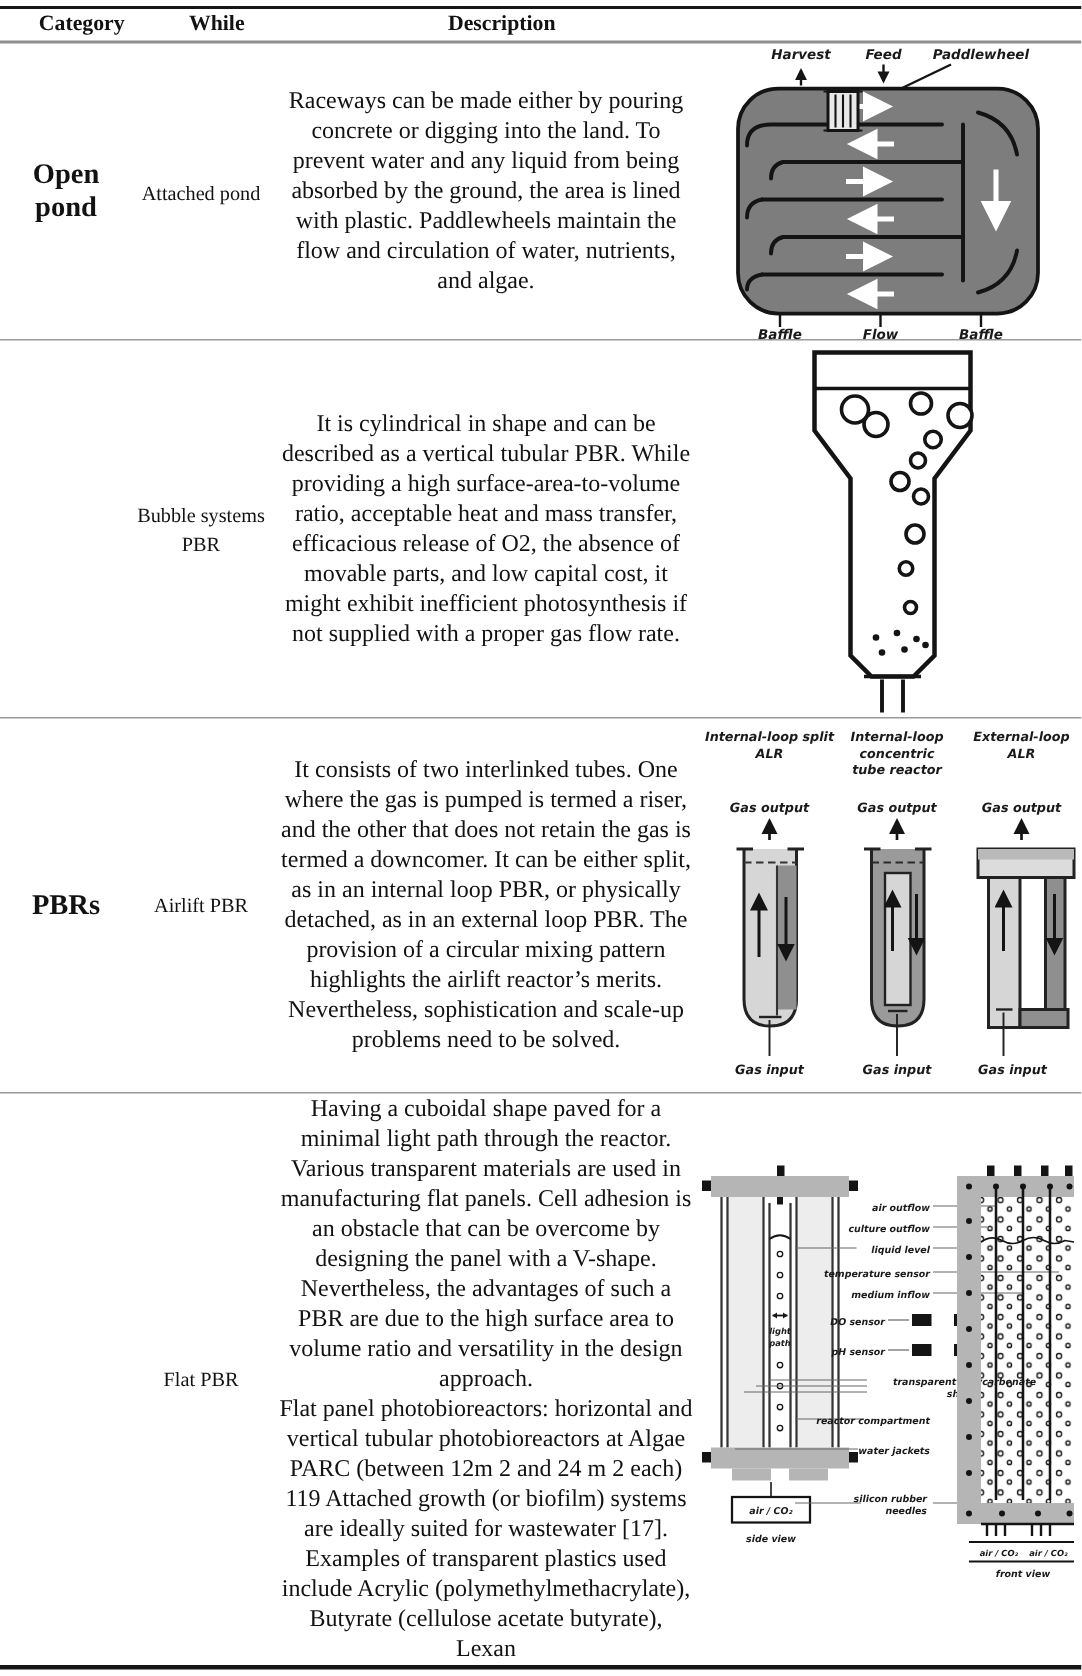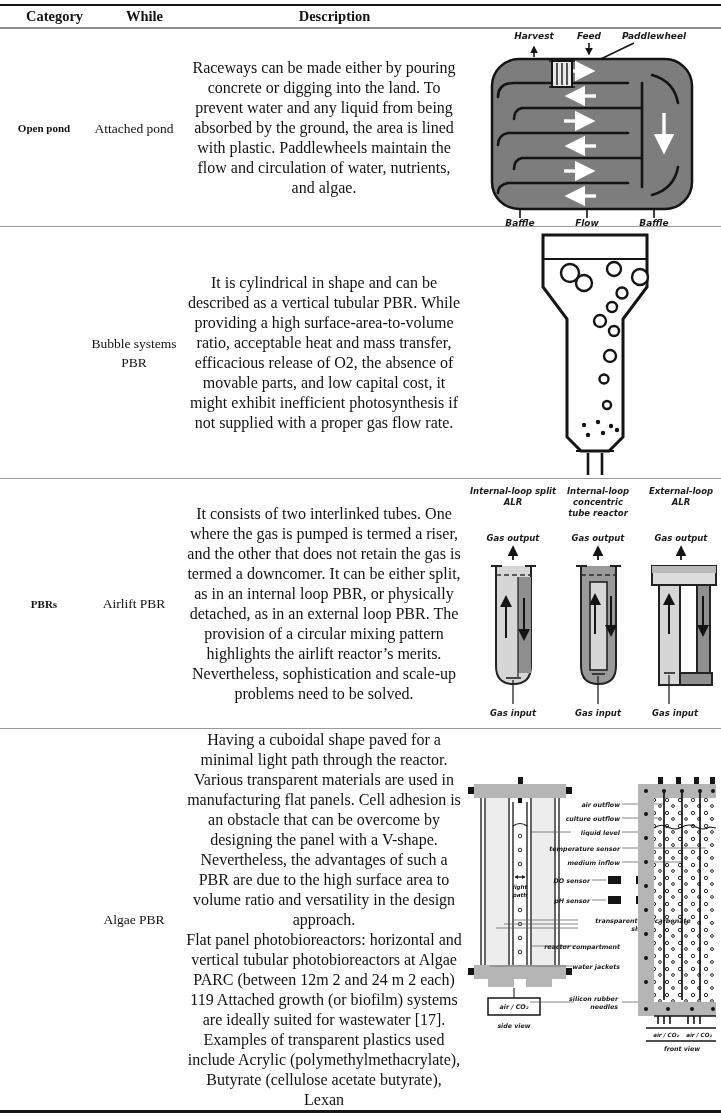--- a/index.html
+++ b/index.html
@@ -6,21 +6,21 @@
   .page{width:721px;height:1117px;background:#fff;font-family:"Liberation Serif",serif;color:#121212;box-sizing:border-box;padding-top:4px;}
   .tbl{width:721px;border-top:2.5px solid #161616;border-bottom:3px solid #161616;box-sizing:border-box;}
   .trow{display:grid;grid-template-columns:88px 92px 288px 253px;box-sizing:border-box;}
   .hdr{height:23px;border-bottom:2px solid #8f8f8f;}
   .hcell{display:flex;align-items:center;justify-content:center;font-weight:bold;font-size:14.5px;padding-left:21px;}
   .r1{height:198px;border-bottom:1.2px solid #9a9a9a;}
   .r2{height:252px;border-bottom:1.2px solid #9a9a9a;}
   .r3{height:250px;border-bottom:1.2px solid #9a9a9a;}
   .r4{height:381px;}
   .cell{display:flex;align-items:center;justify-content:center;text-align:center;box-sizing:border-box;}
-  .cat{font-weight:bold;font-size:11px;}
+  .cat{font-weight:bold;font-size:19px;}
   .typ{font-size:13.5px;line-height:19px;padding:0 2px;}
   .desc{font-size:16px;line-height:20px;padding:0 5px;}
   .schem{display:flex;align-items:center;justify-content:center;font-style:italic;}
   svg text{font-family:"DejaVu Sans",sans-serif;}
   .slab{font-size:9px;font-weight:bold;fill:#1a1a1a;}
   .alab{font-size:8.5px;font-weight:bold;fill:#1a1a1a;}
   .flab{font-size:6.3px;font-weight:bold;fill:#1a1a1a;}
   .ftiny{font-size:5.6px;font-weight:bold;fill:#1a1a1a;}
 </style>
 </head>
@@ -202,21 +202,21 @@
 
         <text class="alab" x="45" y="234" text-anchor="middle">Gas input</text>
         <text class="alab" x="130" y="234" text-anchor="middle">Gas input</text>
         <text class="alab" x="207" y="234" text-anchor="middle">Gas input</text>
       </svg>
     </div>
   </div>
 
   <div class="trow r4">
     <div class="cell cat"></div>
-    <div class="cell typ">Algae PBR</div>
+    <div class="cell typ">Flat PBR</div>
     <div class="cell desc">
       <div>
         <div>Having a cuboidal shape paved for a minimal light path through the reactor. Various transparent materials are used in manufacturing flat panels. Cell adhesion is an obstacle that can be overcome by designing the panel with a V-shape. Nevertheless, the advantages of such a PBR are due to the high surface area to volume ratio and versatility in the design approach.</div>
         <div>Flat panel photobioreactors: horizontal and vertical tubular photobioreactors at Algae PARC (between 12m 2 and 24 m 2 each) 119 Attached growth (or biofilm) systems are ideally suited for wastewater [17]. Examples of transparent plastics used include Acrylic (polymethylmethacrylate), Butyrate (cellulose acetate butyrate), Lexan</div>
       </div>
     </div>
     <div class="cell schem">
       <svg width="253" height="300" viewBox="0 0 253 300">
         <defs>
           <pattern id="dots" width="13" height="13" patternUnits="userSpaceOnUse">

